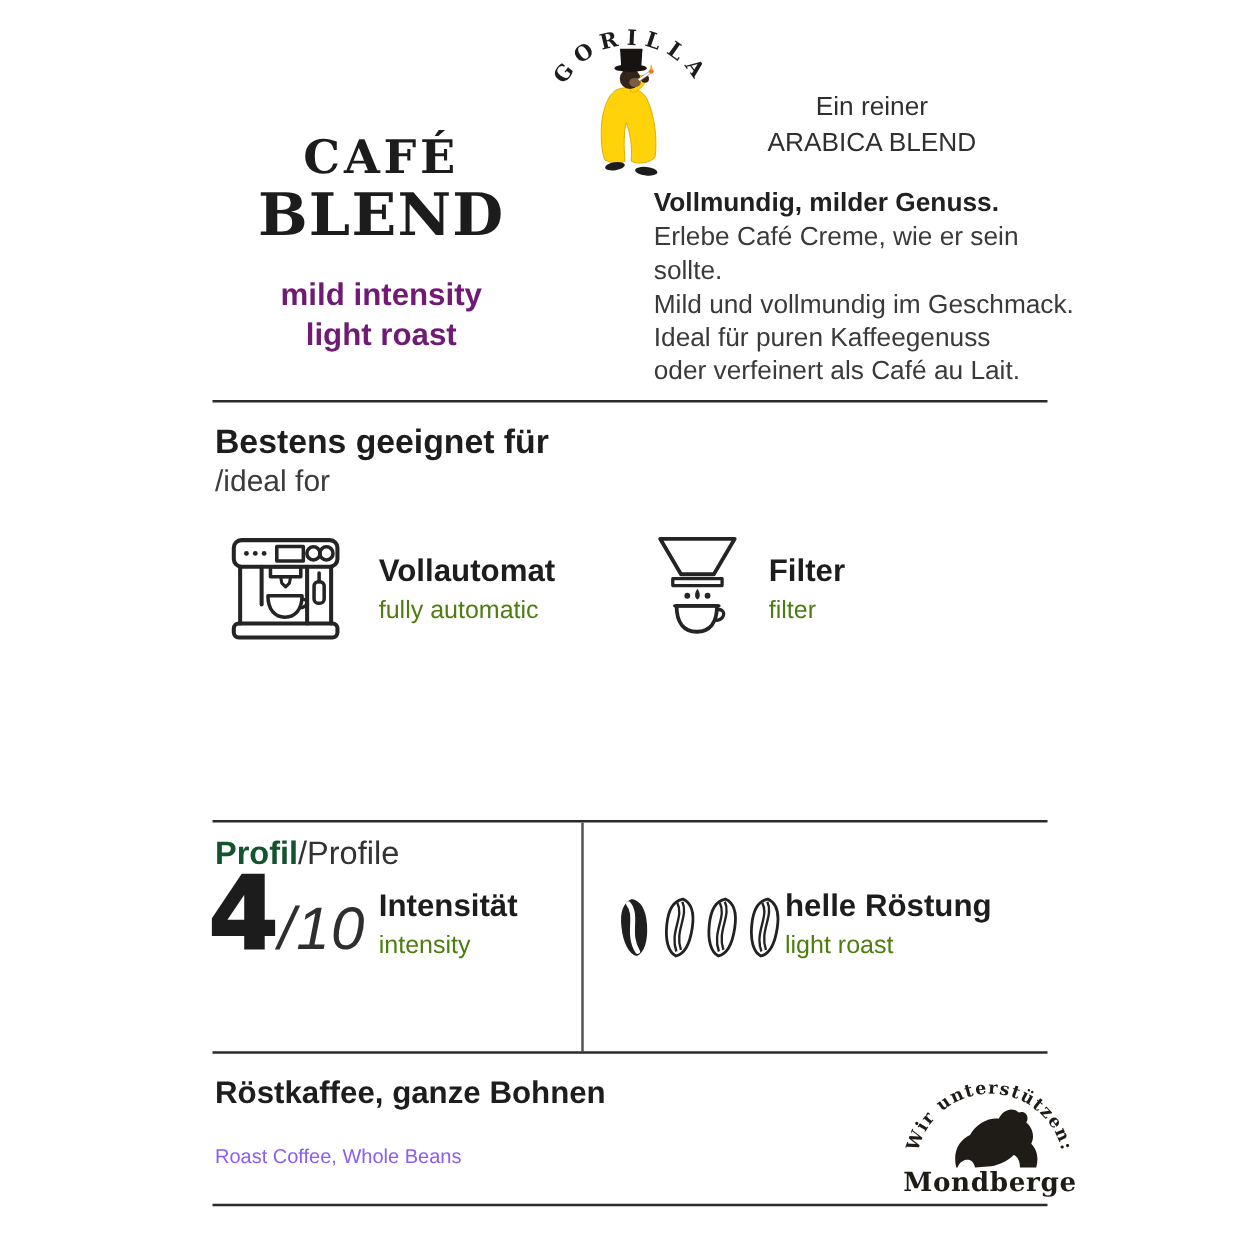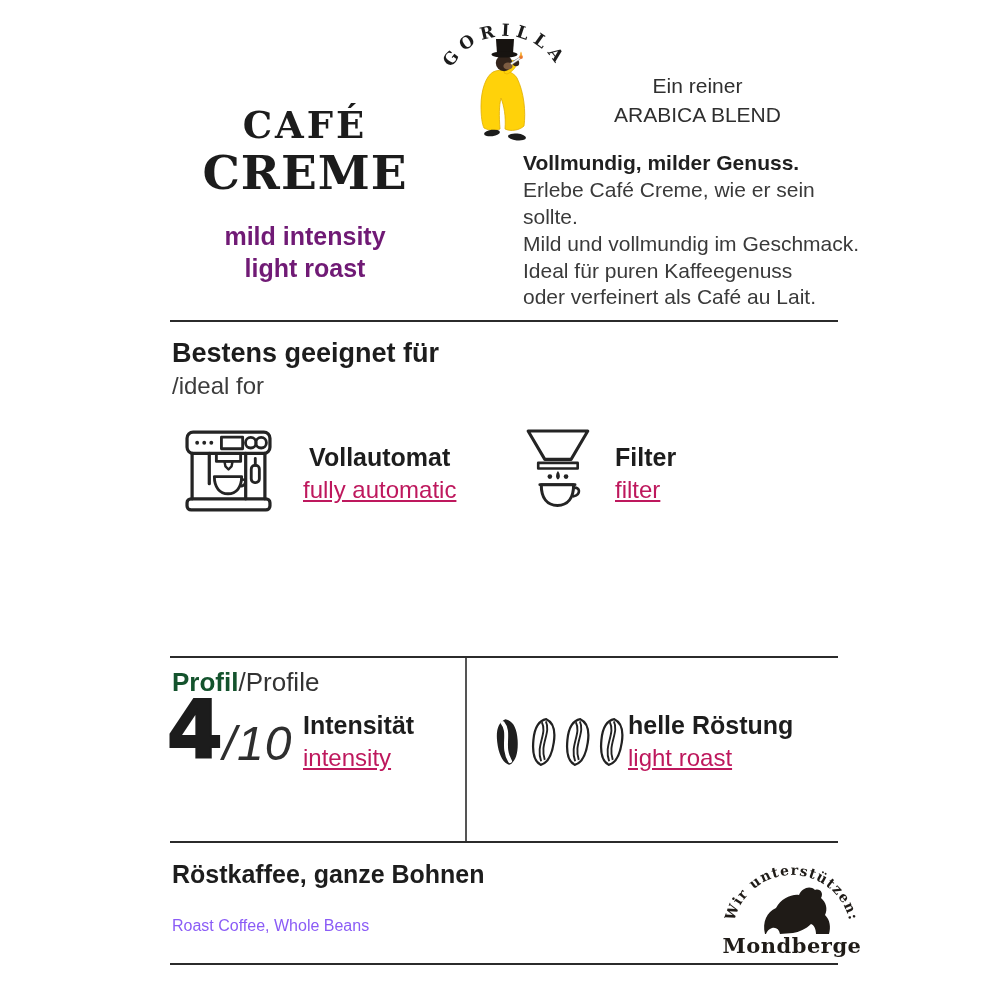--- a/index.html
+++ b/index.html
@@ -30,22 +30,22 @@
   .arabica { left:555px; top:72px; width:285px; text-align:center; font-size:21px; line-height:1.38; color:#2f2f2f; }
 
   .desc { left:523px; top:150px; width:350px; text-align:left; font-size:21px; line-height:1.28; color:#3a3a3a; }
   .desc .headline { font-weight:bold; color:#202020; }
 
   
   .sect-head { left:172px; top:339px; }
   .sect-head .de { font-weight:bold; font-size:27px; color:#1d1d1d; line-height:1.1; }
   .sect-head .en { font-size:24px; color:#3c3c3c; margin-top:4px; line-height:1.1; }
 
-  .pair .de { font-weight:bold; font-size:25px; color:#1d1d1d; line-height:1.1;text-align:center; }
-  .pair .en { font-size:24px; color:#be185d; margin-top:5px; line-height:1.1;text-decoration:underline; }
+  .pair .de { font-weight:bold; font-size:25px; color:#1d1d1d; line-height:1.1; }
+  .pair .en { font-size:20px; color:#4d7c0f; margin-top:5px; line-height:1.1; }
 
   .icon-machine { left:183px; top:425px; width:91px; height:89px; }
   .label-machine { left:303px; top:444px; }
   .icon-filter { left:521px; top:426px; width:83px; height:87px; }
   .label-filter { left:615px; top:444px; }
 
   
   .profil-head { left:172px; top:668px; font-size:26px; line-height:1.15; color:#333; }
   .profil-head .b { font-weight:bold; color:#14532d; }
 
@@ -100,21 +100,21 @@
       <path d="M59 27 L77 27 L76 42 L60 42 Z" fill="#171310"></path>
       <ellipse cx="67.5" cy="42.5" rx="13" ry="3.1" fill="#171310"></ellipse>
 
       <ellipse cx="55" cy="121" rx="8" ry="3.2" fill="#1c1c1c" transform="rotate(-8 55 121)"></ellipse>
       <ellipse cx="80" cy="125" rx="9" ry="3.4" fill="#1c1c1c" transform="rotate(6 80 125)"></ellipse>
     </g>
   </svg>
 
   <div class="abs title-block">
     <div class="title-line1">CAFÉ</div>
-    <div class="title-line2">CREME</div>
+    <div class="title-line2">BLEND</div>
     <div class="tagline">
       <div>mild intensity</div>
       <div>light roast</div>
     </div>
   </div>
 
   <div class="abs arabica">
     <div>Ein reiner</div>
     <div>ARABICA BLEND</div>
   </div>

